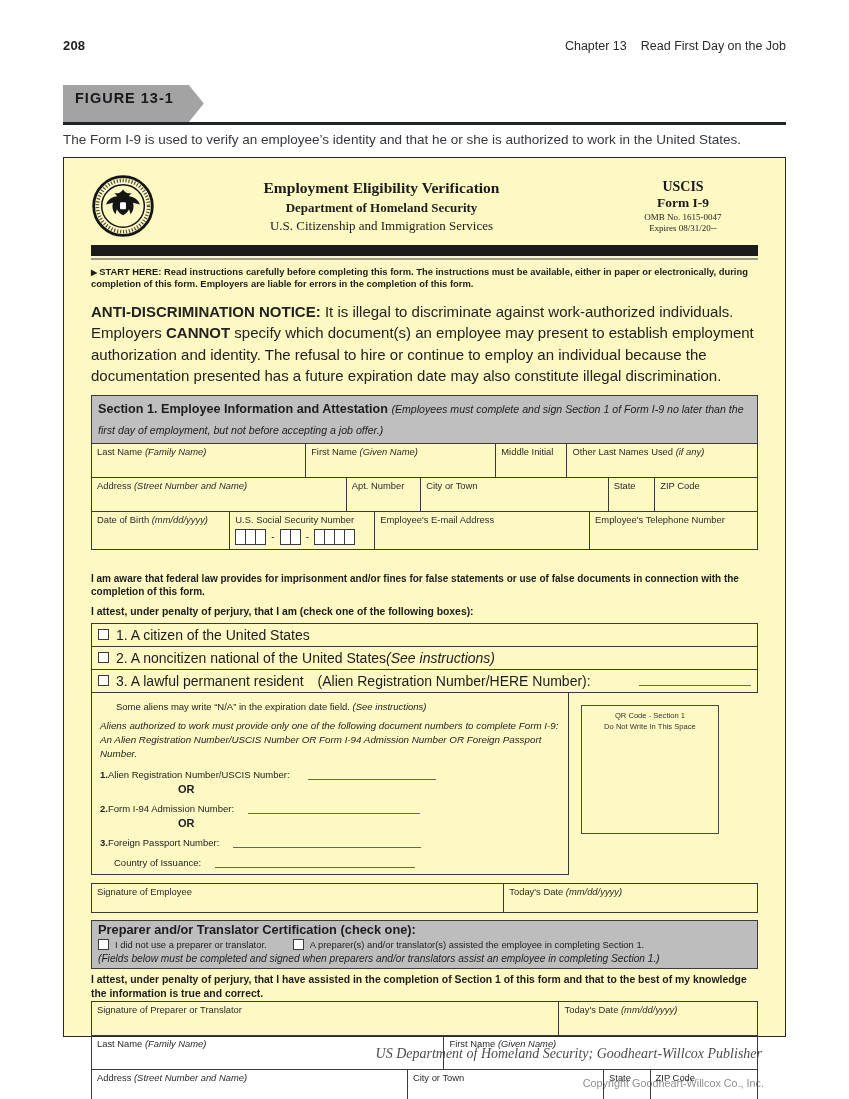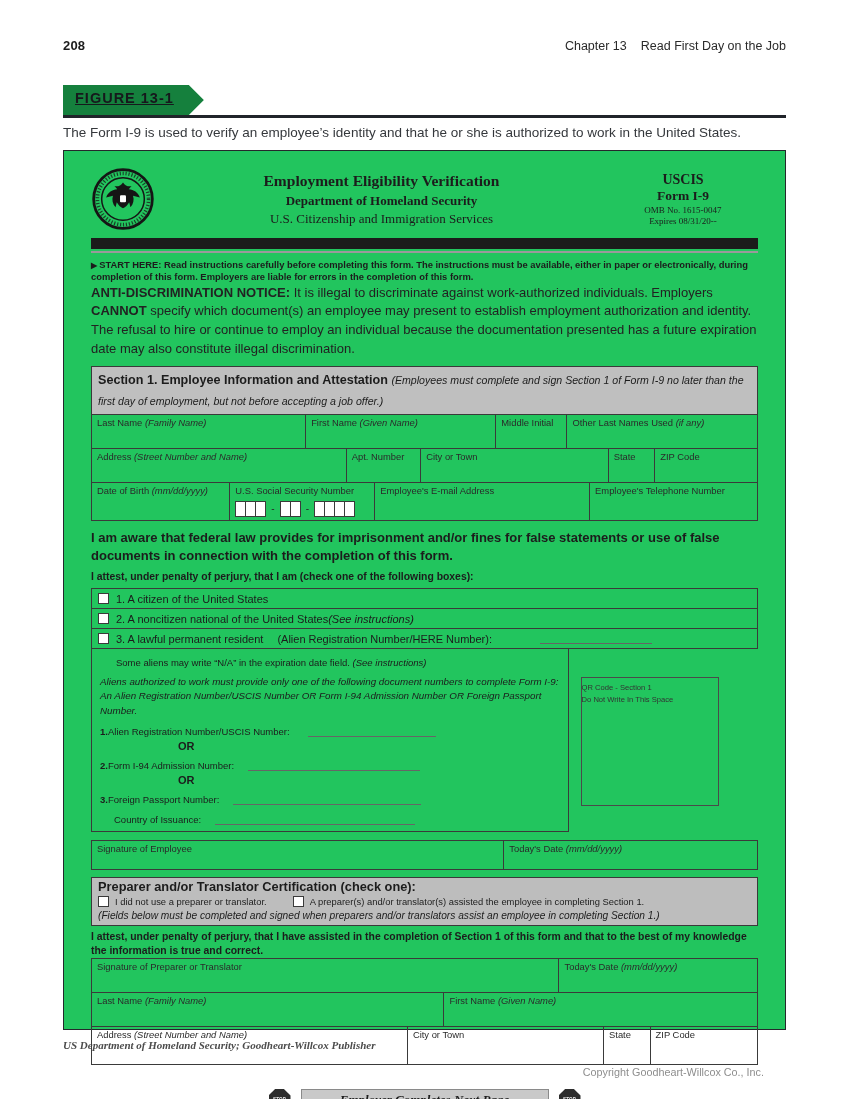--- a/index.html
+++ b/index.html
@@ -6,47 +6,47 @@
   html,body { width: 849px; height: 1099px; background: #fff; overflow: hidden;
     font-family: "Liberation Sans", sans-serif; color: #1c1c1c; }
   .page { position: relative; width: 849px; height: 1099px; padding: 38px 63px 0 63px; }
 
   
   .book-head { display: flex; justify-content: space-between; align-items: baseline; }
   .pg-num { font-weight: bold; font-size: 13px; letter-spacing: .2px; }
   .chap { font-size: 12.5px; color: #2a2a2a; }
   .chap .gap { display: inline-block; width: 14px; }
   .figure-head { margin-top: 32px; border-bottom: 3px solid #20242a; }
-  .fig-label { display: inline-block; background: #15803d; color: #16181c;
+  .fig-label { display: inline-block; background: #a3a3a3; color: #16181c;
     font-weight: bold; font-size: 14.5px; letter-spacing: 1px;
-    padding: 5px 30px 9px 12px;
-    clip-path: polygon(0 0, calc(100% - 15px) 0, 100% 50%, calc(100% - 15px) 100%, 0 100%); text-decoration: underline; }
+    padding: 5px 30px 16px 12px;
+    clip-path: polygon(0 0, calc(100% - 15px) 0, 100% 50%, calc(100% - 15px) 100%, 0 100%); }
   .fig-caption { margin-top: 7px; font-size: 13.5px; color: #35383c; }
 
   
   .frame { margin-top: 10px; border: 1.4px solid #25282c; height: 880px;
-    padding: 16px 27px 0 27px; position: relative; background: #22c55e; }
+    padding: 16px 27px 0 27px; position: relative; background: #fef9c3; }
 
   .f-head { display: flex; align-items: center; }
   .seal { width: 64px; flex: 0 0 64px; }
   .f-head-center { flex: 1; text-align: center; font-family: "Liberation Serif", serif; }
   .fh-title { font-weight: bold; font-size: 15.5px; }
   .fh-dept { font-weight: bold; font-size: 13px; margin-top: 3px; }
   .fh-agency { font-size: 13px; margin-top: 2px; }
   .f-head-right { flex: 0 0 150px; text-align: center; font-family: "Liberation Serif", serif; }
   .fh-uscis { font-weight: bold; font-size: 14px; }
   .fh-formno { font-weight: bold; font-size: 13.5px; }
   .fh-omb, .fh-exp { font-size: 9px; margin-top: 1px; }
 
   .blackbar { height: 11px; background: #1b1b1b; margin-top: 7px; }
   .graybar { height: 2px; background: #9a9a9a; margin-top: 2px; }
 
   .start-here { margin-top: 6px; font-size: 9.4px; font-weight: bold; line-height: 1.3; }
   .start-arrow { font-size: 8px; margin-right: 2px; }
-  .notice { font-size: 13px; line-height: 1.44; color: #222; }
+  .notice { margin-top: 10px; font-size: 15px; line-height: 1.44; color: #222; }
   .b { font-weight: bold; }
   .it { font-style: italic; }
 
   .sec1-bar { margin-top: 8px; background: #bfbfbf; border: 1px solid #3a3a3a;
     padding: 2px 6px 3px 6px; line-height: 1.3; }
   .sec1-bar .t { font-weight: bold; font-size: 12.6px; }
   .sec1-bar .s { font-style: italic; font-size: 10.6px; }
 
   .tbl { border: 1px solid #3a3a3a; border-top: none; }
   .tbl.topline { border-top: 1px solid #3a3a3a; }
@@ -54,43 +54,43 @@
   .trow:last-child { border-bottom: none; }
   .cell { border-right: 1px solid #3a3a3a; padding: 2px 5px; font-size: 9.4px;
     color: #2a2a2a; line-height: 1.25; }
   .cell:last-child { border-right: none; }
   .h34 { min-height: 33px; } .h37 { min-height: 37px; } .h30 { min-height: 28px; }
 
   .ssn-boxes { display: flex; align-items: center; margin-top: 4px; }
   .sbox { width: 11px; height: 16px; border: 1px solid #3a3a3a; margin-right: -1px; background:#fff; }
   .sdash { margin: 0 5px 0 6px; font-size: 10px; }
 
-  .penalty { margin-top: 8px; font-weight: bold; font-size: 13px; line-height: 1.35; }
+  .penalty { margin-top: 22px; font-weight: bold; font-size: 10px; line-height: 1.35; }
   .attest-lead { margin-top: 7px; font-weight: bold; font-size: 10.4px; }
 
   .cb-wrap { margin-top: 6px; position: relative; }
   .cb-row { display: flex; align-items: center; border: 1px solid #3a3a3a;
-    margin-top: -1px; padding: 3px 6px; font-size: 11px; min-height: 21px; }
+    margin-top: -1px; padding: 3px 6px; font-size: 14px; min-height: 21px; }
   .cb-row:first-child { margin-top: 0; }
   .cb { width: 11px; height: 11px; border: 1px solid #3a3a3a; flex: 0 0 11px;
     margin-right: 7px; background: #fff; }
   .sp { display: inline-block; width: 14px; }
   .uline { display: inline-block; border-bottom: 1.2px solid #666; height: 11px; }
 
   .cb4-box { width: 71.7%; border: 1px solid #3a3a3a; margin-top: -1px;
     min-height: 159px; padding: 4px 8px 6px 6px; font-size: 9.5px; }
   .cb4-line { display: flex; align-items: center; }
   .na-note { margin: 4px 0 0 18px; font-size: 9.5px; }
   .alien-note { margin: 7px 0 0 2px; font-style: italic; font-size: 9.8px; line-height: 1.45; }
   .doc-line { margin: 8px 0 0 2px; display: flex; align-items: flex-end; font-size: 9.5px; }
   .or-line { margin: 3px 0 0 80px; font-weight: bold; font-size: 11px; }
   .country-line { margin: 9px 0 0 16px; display: flex; align-items: flex-end; font-size: 9.5px; }
 
-  .qr-box { position: absolute; left: 73.4%; top: 89px; width: 20.8%; height: 129px;
-    border: 1.5px solid #4a4a4a; text-align: left; padding-top: 4px;
+  .qr-box { position: absolute; left: 73.4%; top: 82px; width: 20.8%; height: 129px;
+    border: 1.5px solid #4a4a4a; text-align: center; padding-top: 4px;
     font-size: 7.6px; color: #333; line-height: 1.5; }
 
   .sig-tbl { margin-top: 8px; }
   .prep-bar { margin-top: 7px; background: #bdbdbd; border: 1px solid #3a3a3a;
     padding: 1px 6px 4px 6px; }
   .prep-title { font-weight: bold; font-size: 12.8px; }
   .prep-opts { display: flex; align-items: center; margin-top: 2px; font-size: 9.4px; }
   .prep-opts .cb { margin-right: 6px; }
   .opt2gap { width: 26px; }
   .prep-note { font-style: italic; font-size: 10.2px; margin-top: 3px; }
@@ -99,22 +99,22 @@
   .stop-row { margin-top: 24px; display: flex; justify-content: center; align-items: center; }
   .stop { width: 22px; height: 22px; background: #2d2d2d; color: #e8e8e8;
     clip-path: polygon(30% 0,70% 0,100% 30%,100% 70%,70% 100%,30% 100%,0 70%,0 30%);
     display: flex; align-items: center; justify-content: center;
     font-size: 4.6px; font-weight: bold; letter-spacing: .2px; }
   .ecnp { background: #c9c9c9; border: 1px solid #8a8a8a; width: 248px; height: 21px;
     margin: 0 10px; display: flex; align-items: center; justify-content: center;
     font-family: "Liberation Serif", serif; font-style: italic; font-weight: bold;
     font-size: 13px; color: #1d1d1d; }
 
-  .credit { text-align: left; margin: 9px 24px 0 0; font-family: "Liberation Serif", serif;
-    font-style: italic; font-size: 11px; color: #4c4c4c; font-weight: bold; }
+  .credit { text-align: right; margin: 9px 24px 0 0; font-family: "Liberation Serif", serif;
+    font-style: italic; font-size: 14px; color: #4c4c4c; }
   .copyright { text-align: right; margin: 15px 22px 0 0; font-size: 10.8px; color: #8e8e8e; }
 </style>
 </head>
 <body>
 
 <div class="page">
 
   <div class="book-head">
     <span class="pg-num">208</span>
     <span class="chap">

